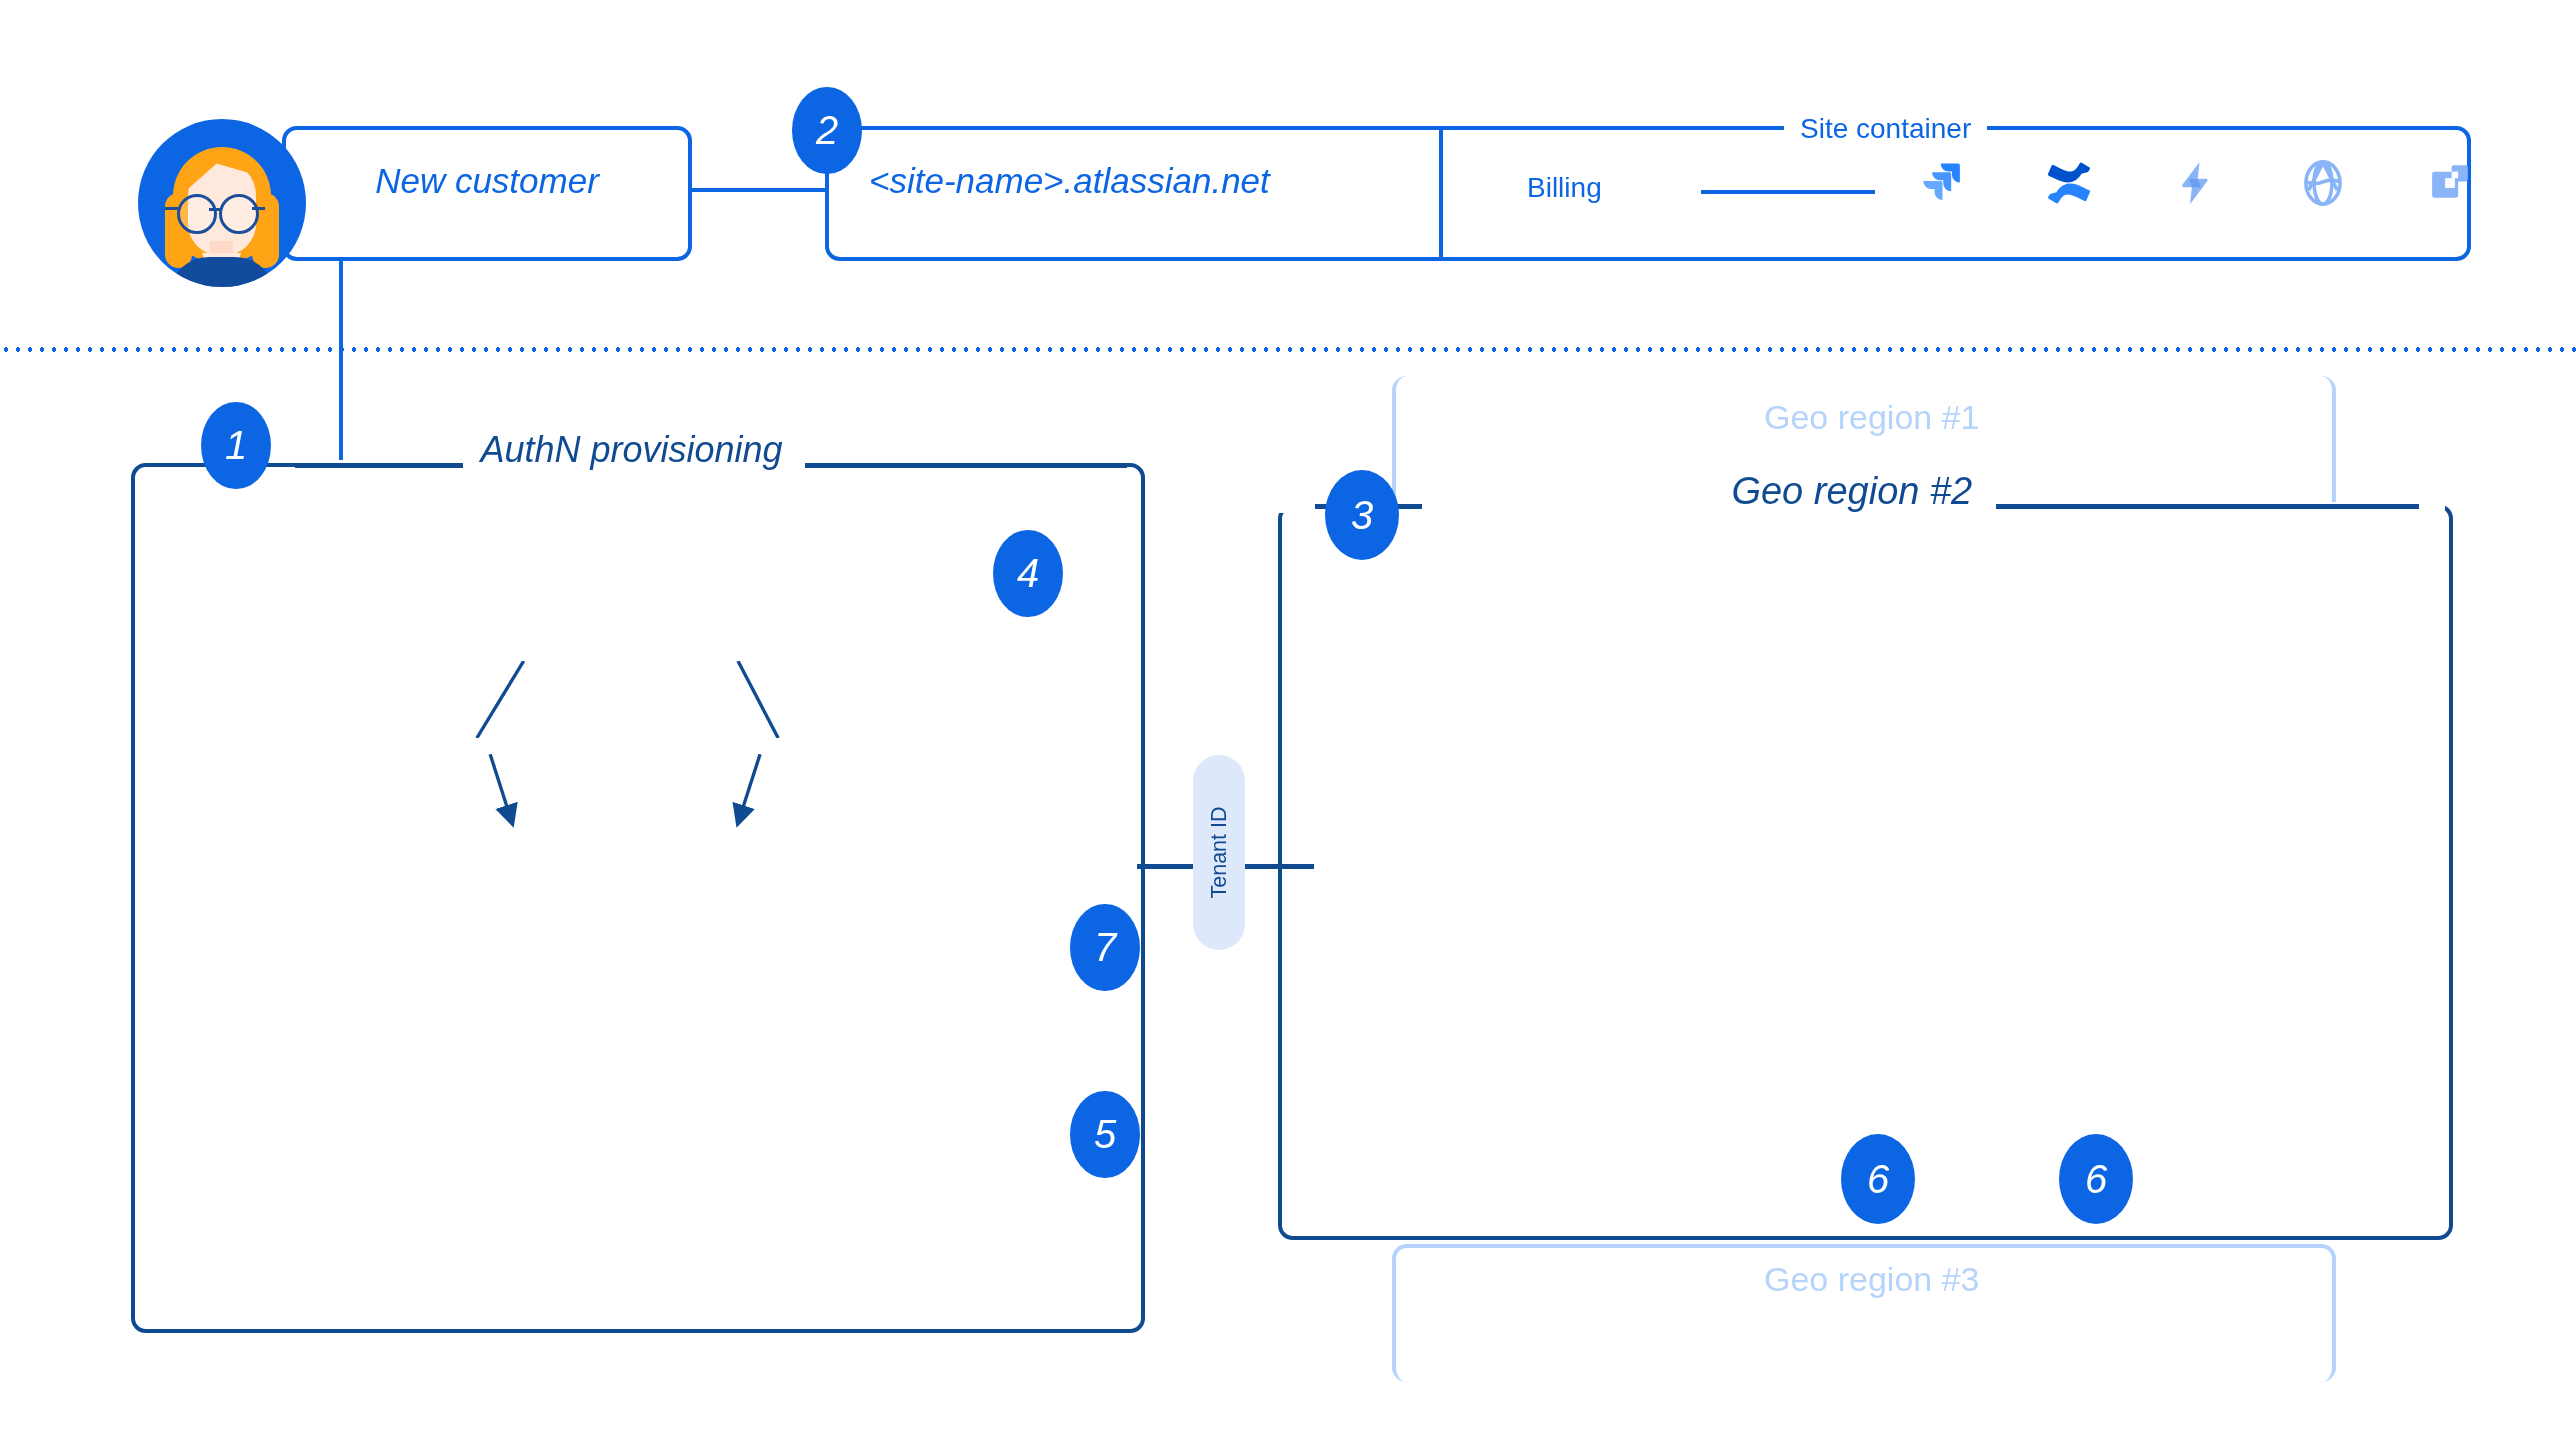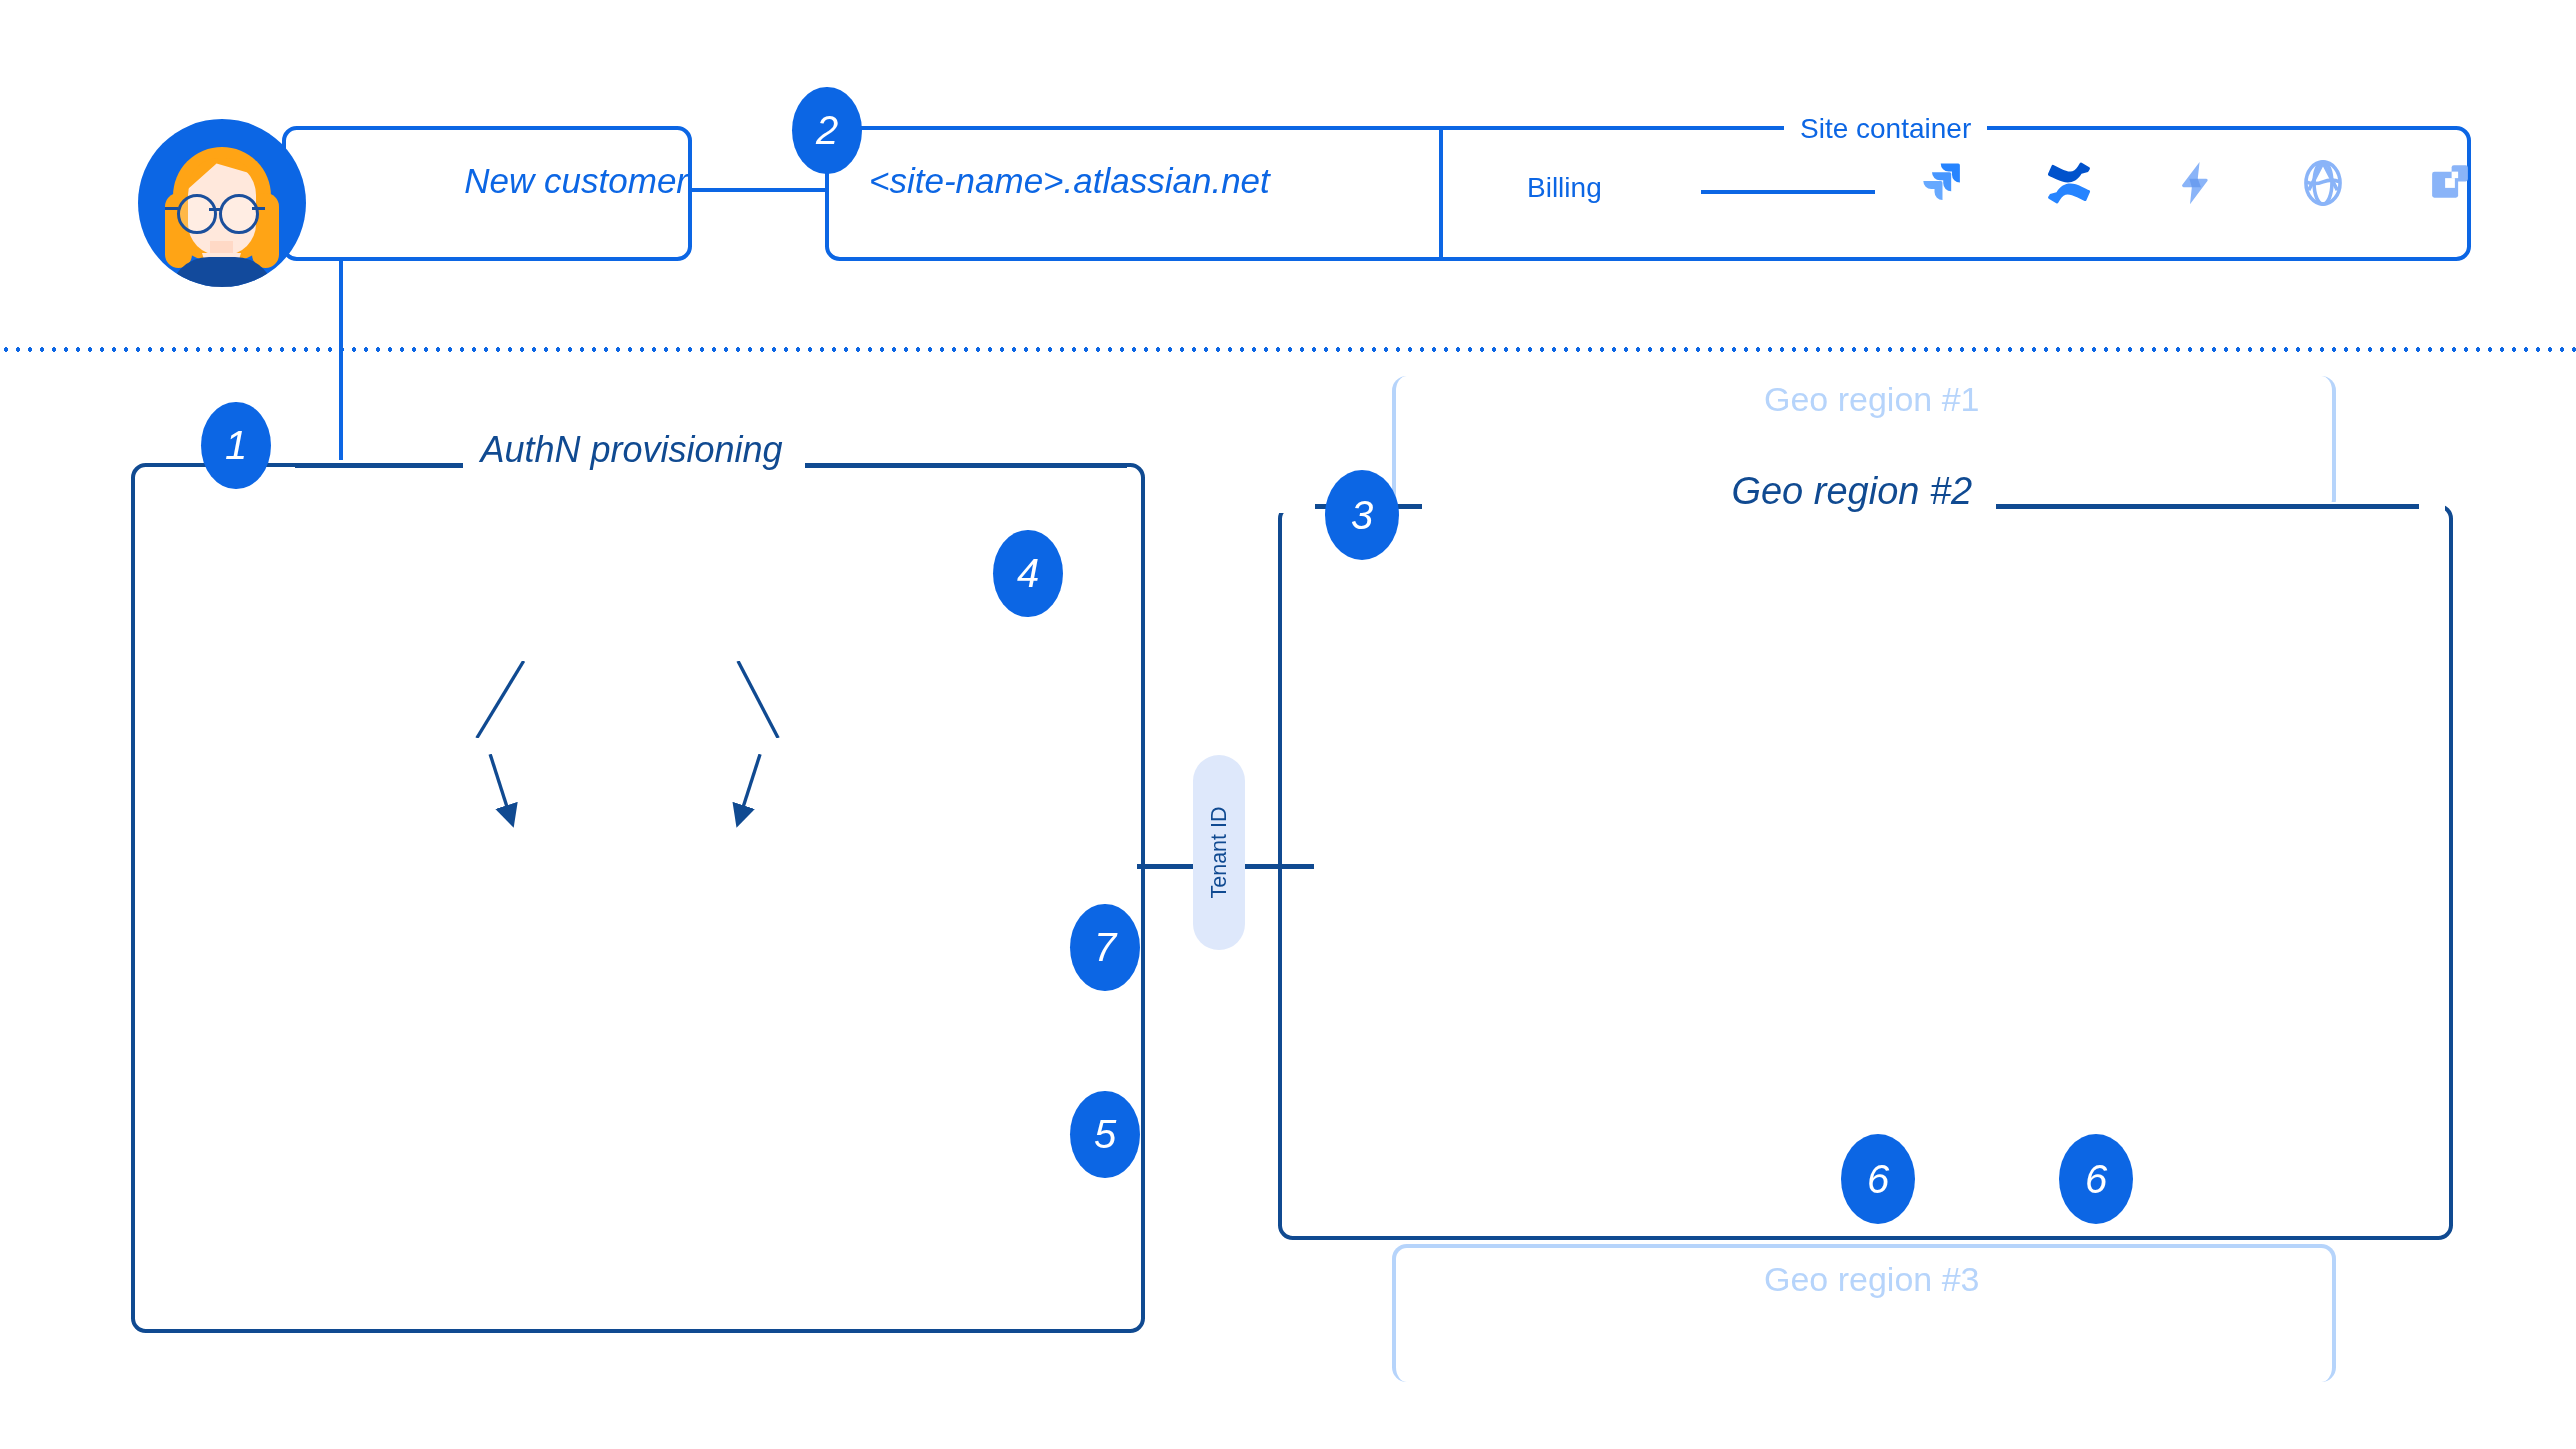--- a/index.html
+++ b/index.html
@@ -32,21 +32,21 @@
   .glass{position:absolute;width:34px;height:34px;border:3.4px solid #1B4F9C;
          border-radius:50%;background:rgba(255,255,255,.22);top:75px;}
   #gl-l{left:39px;} #gl-r{left:81px;}
   #gl-bridge{position:absolute;left:71px;top:89px;width:12px;height:3.4px;background:#1B4F9C;}
   #gl-al{position:absolute;left:27px;top:88px;width:13.4px;height:3.4px;background:#1B4F9C;}
   #gl-ar{position:absolute;left:114px;top:88px;width:13.4px;height:3.4px;background:#1B4F9C;}
 
   
   .rbox{border:4px solid #0C66E4;border-radius:14.8px;background:#fff;}
   #newcust{left:282px;top:126px;width:402px;height:127px;z-index:20;}
-  #newcust .lbl{position:absolute;left:0;right:0;top:31px;text-align:right;
+  #newcust .lbl{position:absolute;left:0;right:0;top:31px;text-align:center;
      font-size:35px;font-style:italic;color:#0C66E4;white-space:nowrap;}
   #sitebox{left:825px;top:126px;width:1638px;height:127px;z-index:10;}
   #sitediv{position:absolute;left:610px;top:0;bottom:0;width:4px;background:#0C66E4;}
   #siteurl{position:absolute;left:40px;top:31px;font-size:35px;font-style:italic;
      color:#0C66E4;white-space:nowrap;}
   #prodlbl{position:absolute;left:698px;top:42px;font-size:28px;color:#0C66E4;white-space:nowrap;}
   #prodline{position:absolute;left:872px;top:60px;width:174px;height:4px;background:#0C66E4;}
   #prodicons{position:absolute;left:1087px;top:27px;display:flex;gap:75px;align-items:center;}
 
   
@@ -74,21 +74,21 @@
 
   #geo2frame{left:1278px;top:504px;width:1167px;height:728px;z-index:4;}
   #geo2cap{left:1714px;top:470px;background:#fff;padding:0 17.4px;font-size:38px;
      font-style:italic;color:#104A91;z-index:12;white-space:nowrap;}
   #geo2gap{left:1278px;top:502px;width:1167px;height:10.7px;background:#fff;z-index:11;}
   #geo2lineL{left:1315px;top:504px;width:107px;height:4.7px;background:#104A91;z-index:12;}
   #geo2lineR{left:1996px;top:504px;width:423px;height:4.7px;background:#104A91;z-index:12;}
 
   .ghostframe{border:4.7px solid #B6D4FB;border-radius:14.8px;background:transparent;}
   #geo1{left:1392px;top:376px;width:936px;height:134px;border-top:none;z-index:3;}
-  #geo1cap{left:1764px;top:380px;font-size:34px;color:#B6D4FB;z-index:3;white-space:nowrap;}
+  #geo1cap{left:1764px;top:398px;font-size:34px;color:#B6D4FB;z-index:3;white-space:nowrap;}
   #geo3{left:1392px;top:1244px;width:936px;height:134px;border-bottom:none;z-index:3;}
   #geo3cap{left:1764px;top:1260px;font-size:34px;color:#B6D4FB;z-index:3;white-space:nowrap;}
 
   
   .cream{background:#FFF8E1;border-radius:14.8px;}
   .creamlbl{font-size:27px;font-style:italic;color:#104A91;text-align:center;white-space:nowrap;}
 
   
   .dbox{background:#DEE8FB;border:3.4px solid #104A91;display:flex;align-items:center;
      justify-content:center;font-size:25.5px;color:#104A91;white-space:nowrap;}

